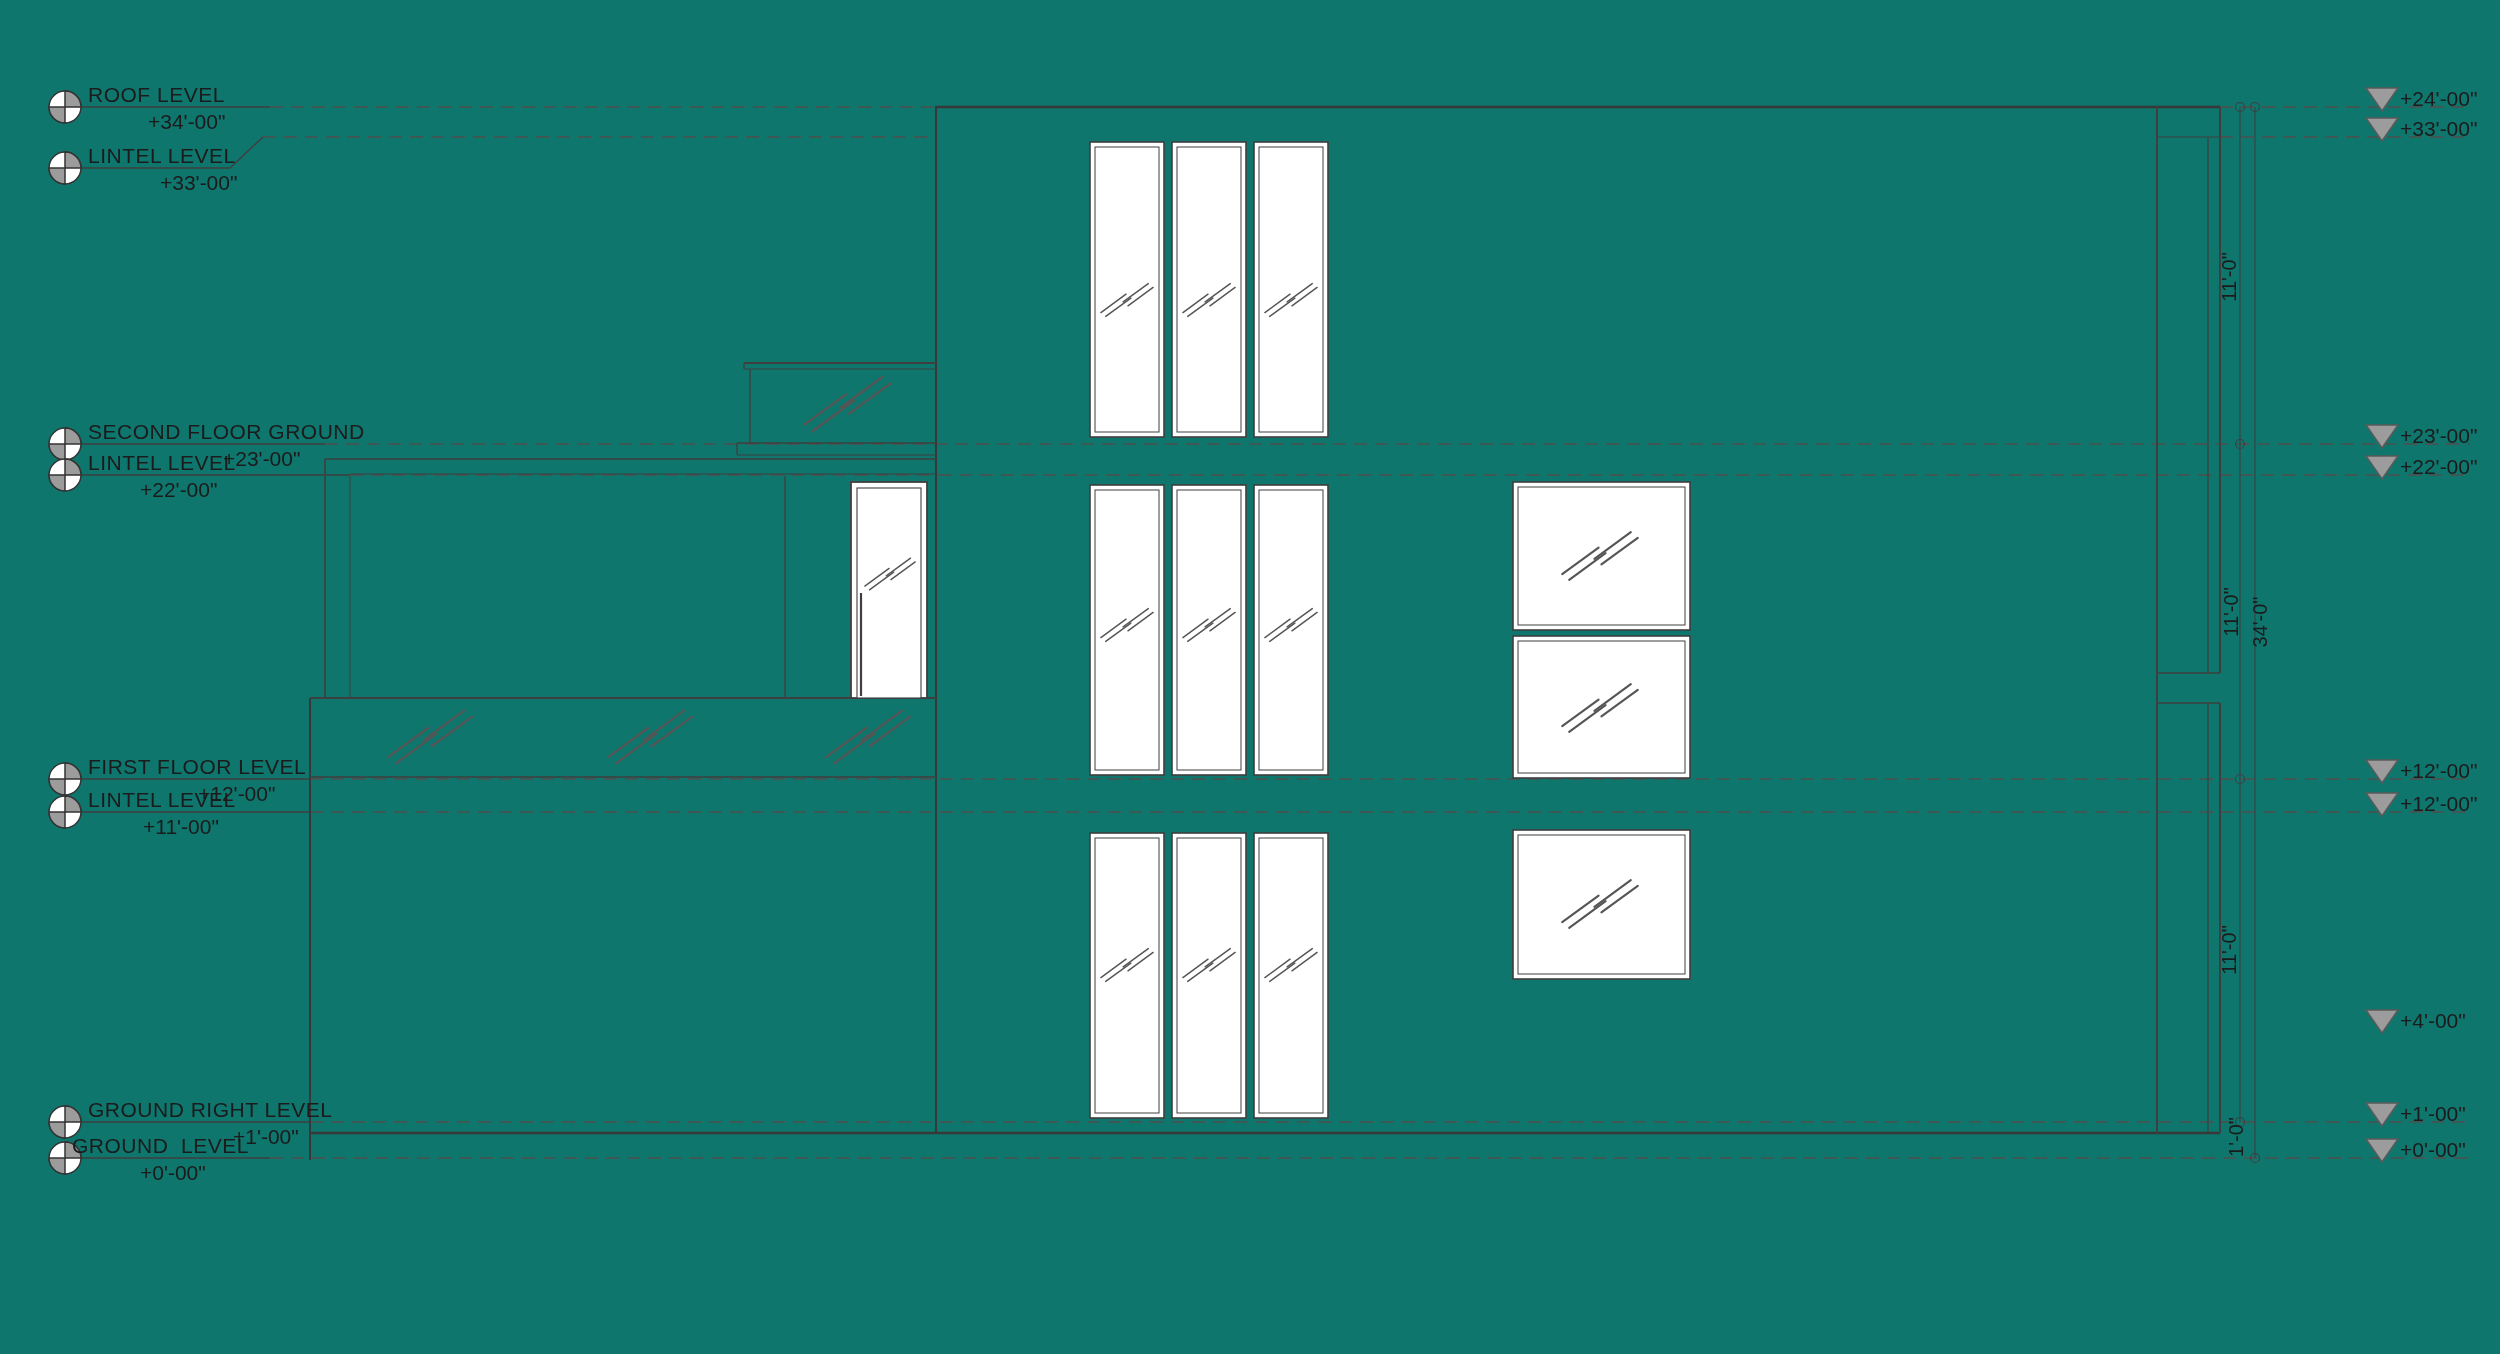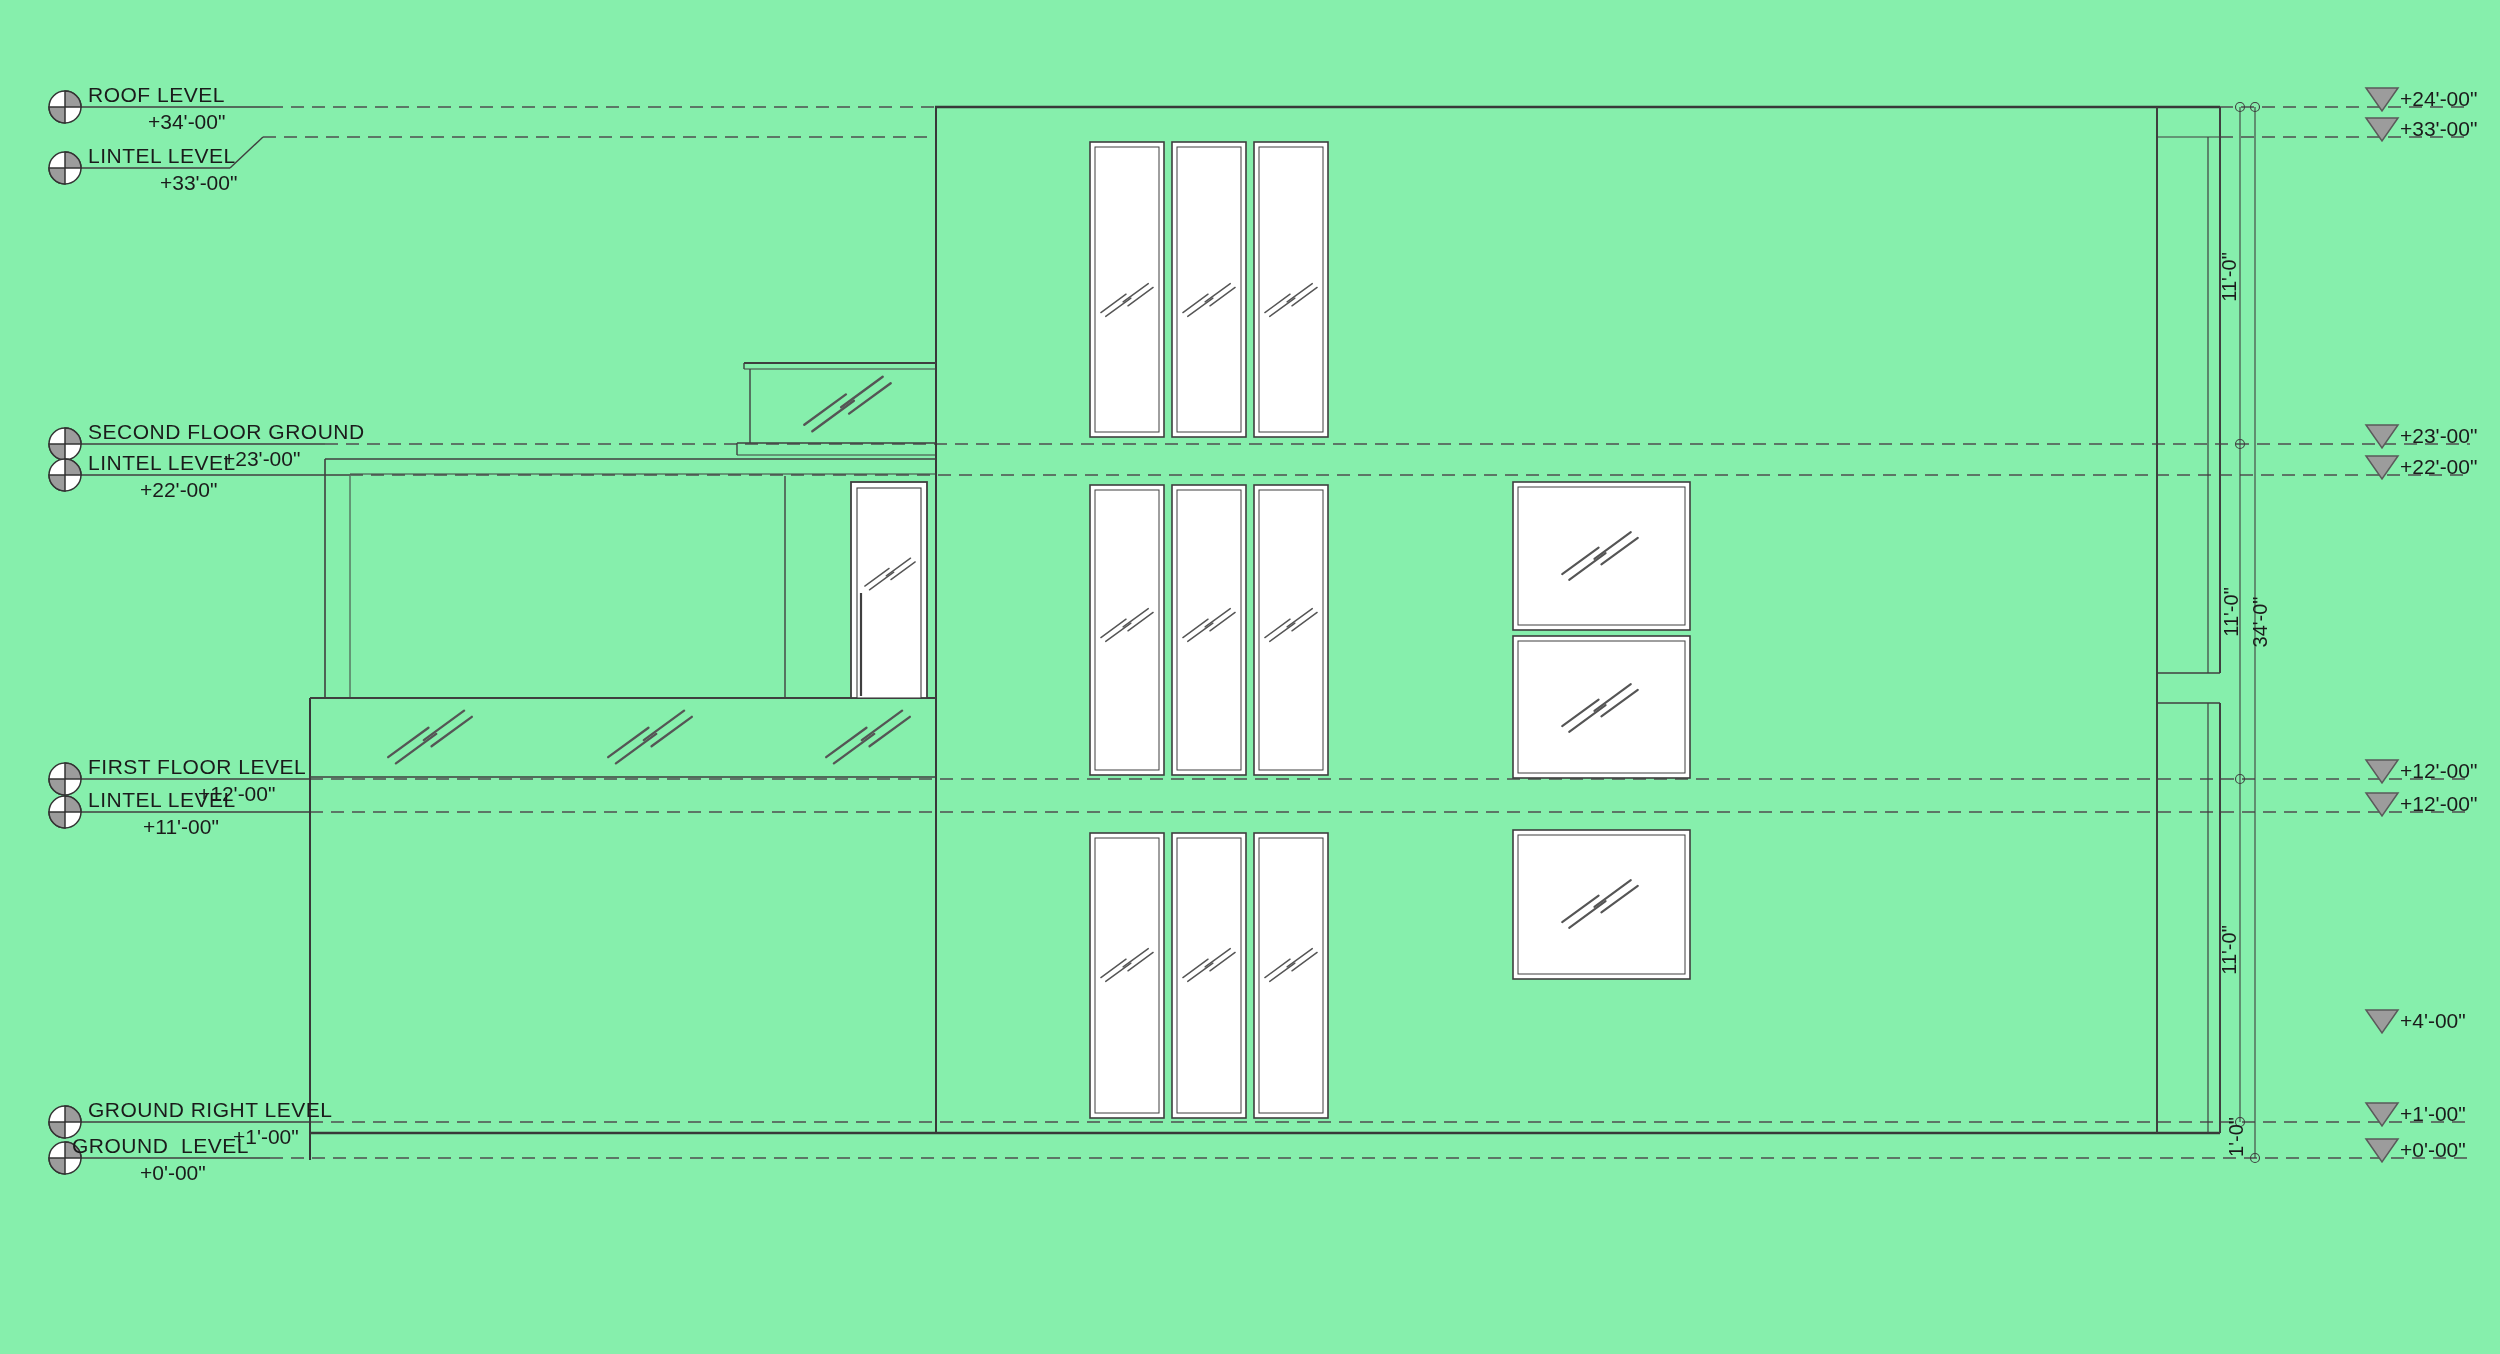--- a/index.html
+++ b/index.html
@@ -1,16 +1,16 @@
 <!DOCTYPE html>
 <html><head>
 <meta charset="utf-8">
 <style>
   html,body{margin:0;padding:0;background:#ffffff;}
-  #sheet{position:relative;width:2500px;height:1354px;background:#86efac;overflow:hidden;
+  #sheet{position:relative;width:2500px;height:1354px;background:#0f766e;overflow:hidden;
          font-family:"Liberation Sans", sans-serif;color:#1b1b1b;}
   #linework{position:absolute;left:0;top:0;width:2500px;height:1354px;}
   .lvl{position:absolute;line-height:1;}
   .lvl-name{font-size:21px;height:23px;letter-spacing:.5px;white-space:pre;}
   .lvl-val{font-size:21px;margin-top:4px;white-space:pre;}
   .rmark{position:absolute;font-size:21px;height:24px;line-height:24px;white-space:pre;}
   .dim{position:absolute;font-size:20px;white-space:pre;transform:translate(-50%,-50%) rotate(-90deg);transform-origin:center;}
   .title{position:absolute;left:235px;top:1243px;font-size:42px;letter-spacing:1px;color:#1f1f1f;}
 </style>
 </head>

